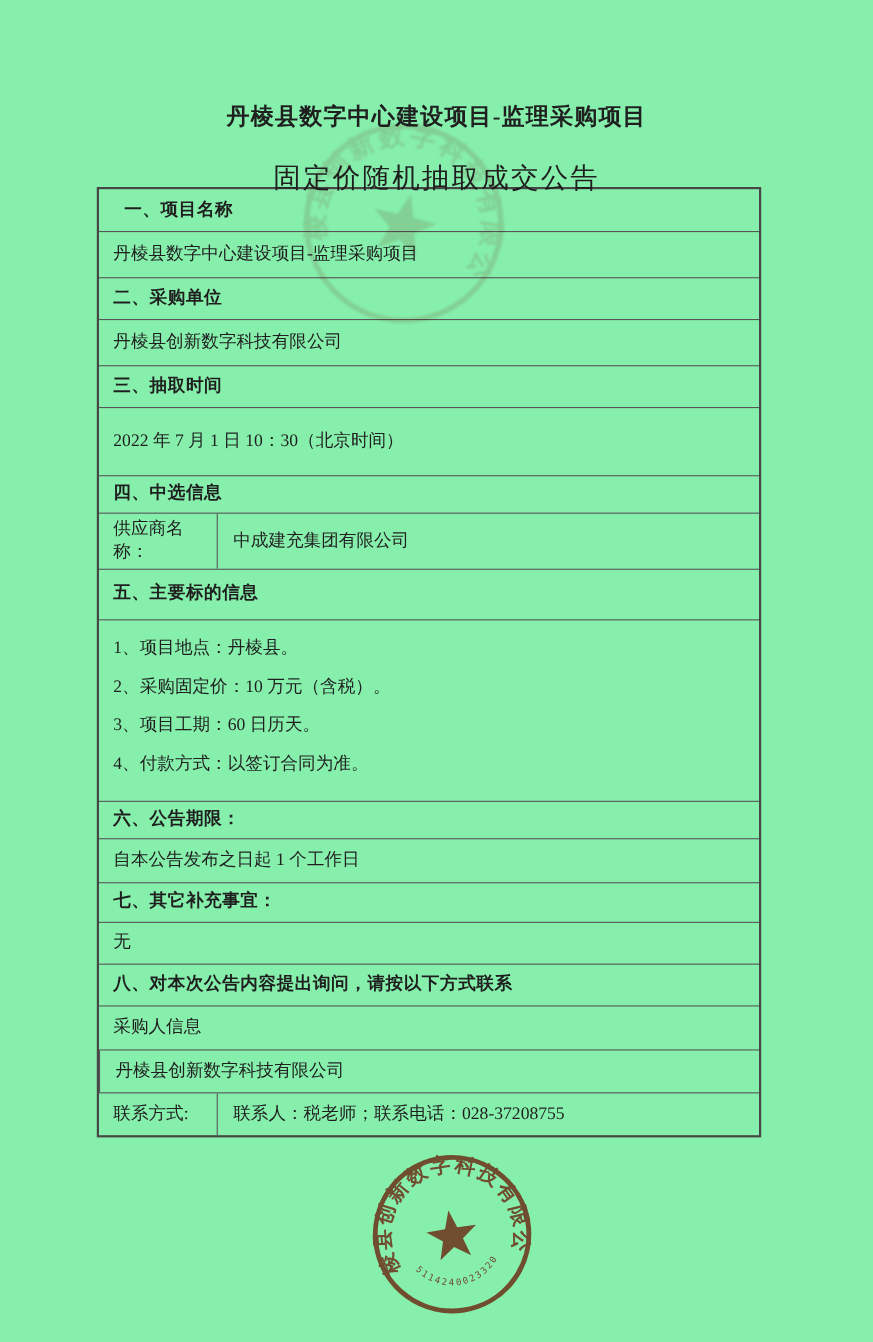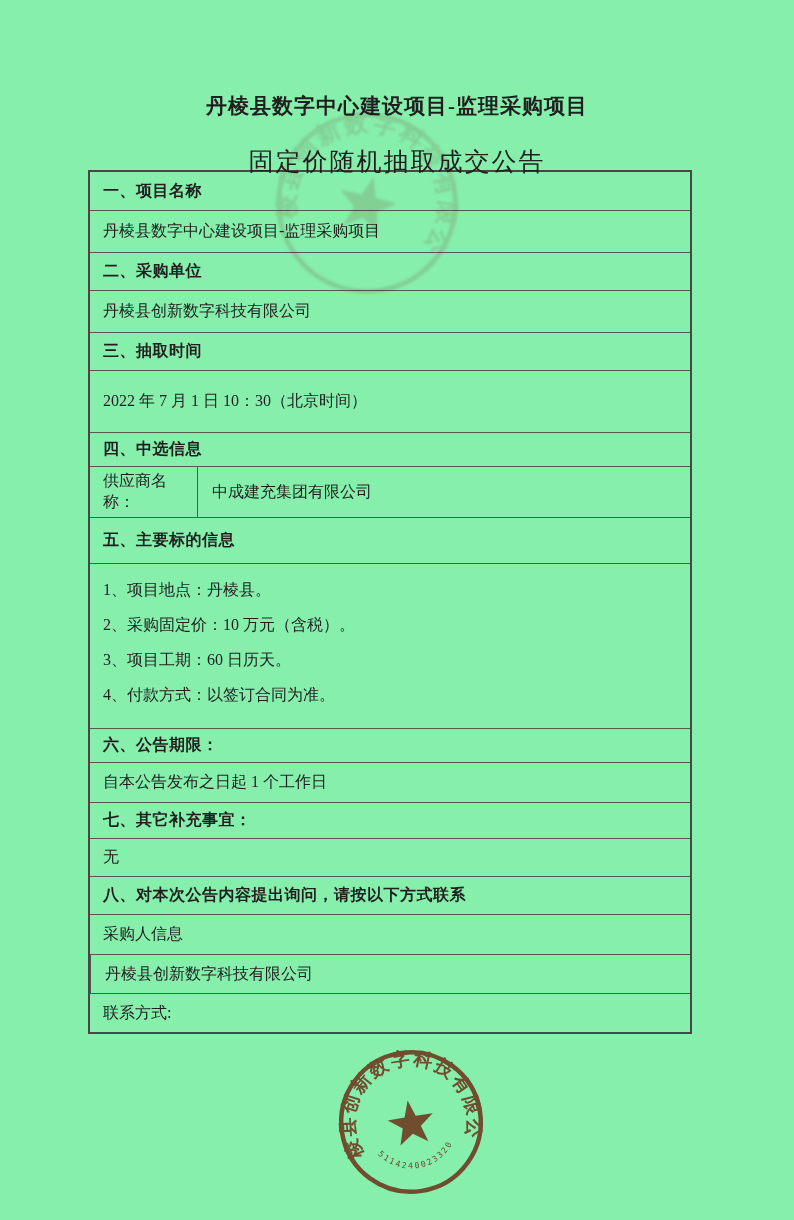--- a/index.html
+++ b/index.html
@@ -102,21 +102,21 @@
 
 <div class="page">
 
   <div class="doc-title">
     <div class="line1">丹棱县数字中心建设项目-监理采购项目</div>
     <div class="line2">固定价随机抽取成交公告</div>
   </div>
 
   <div class="doc-table">
     <div class="row header h38">
-      <span class="full" style="padding-left:13px;">一、项目名称</span>
+      <span class="full" style="padding-left:23px;">一、项目名称</span>
     </div>
     <div class="row full h42">丹棱县数字中心建设项目-监理采购项目</div>
     <div class="row header full h38">二、采购单位</div>
     <div class="row full h42">丹棱县创新数字科技有限公司</div>
     <div class="row header full h38">三、抽取时间</div>
     <div class="row full h62">2022 年 7 月 1 日 10：30（北京时间）</div>
     <div class="row header full h33">四、中选信息</div>
 
     <div class="row pair h51">
       <div class="label-cell">供应商名称：</div>
@@ -137,20 +137,21 @@
     <div class="row header full h36">七、其它补充事宜：</div>
     <div class="row full h38">无</div>
     <div class="row header full h38">八、对本次公告内容提出询问，请按以下方式联系</div>
     <div class="row full h40">采购人信息</div>
 
     <div class="row pair h39">
       <div class="value-cell">丹棱县创新数字科技有限公司</div>
     </div>
     <div class="row pair h39">
       <div class="label-cell">联系方式:</div>
+      <div class="value-cell">联系人：税老师；联系电话：028-37208755</div>
     </div>
   </div>
 
   <div class="seal seal-top">
     <svg viewBox="0 0 200 200">
       <circle cx="100" cy="100" r="93" fill="none" stroke="currentColor" stroke-width="5"></circle>
       <polygon fill="currentColor" points="100,71 107.5,92.6 130.4,93.1 112.2,107 118.8,128.9 100,115.8 81.2,128.9 87.8,107 69.6,93.1 92.5,92.6"></polygon>
       <path id="arcTopA" d="M 37.8,143.6 A 76,76 0 1 1 162.2,143.6" fill="none"></path>
       <text class="arc-company" fill="currentColor">
         <textPath href="#arcTopA" startOffset="50%" text-anchor="middle">丹棱县创新数字科技有限公司</textPath>

